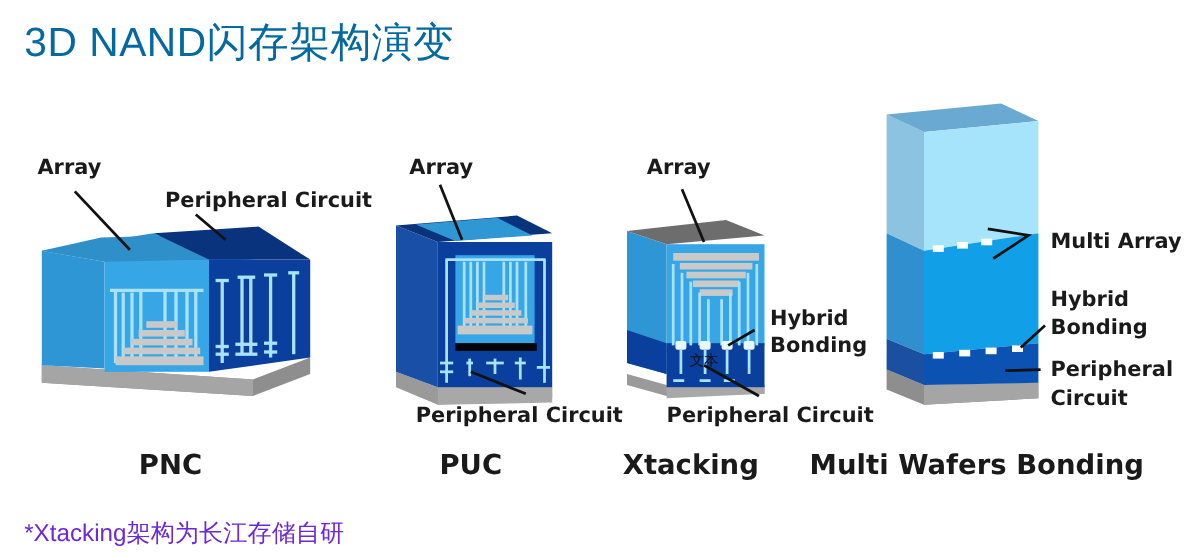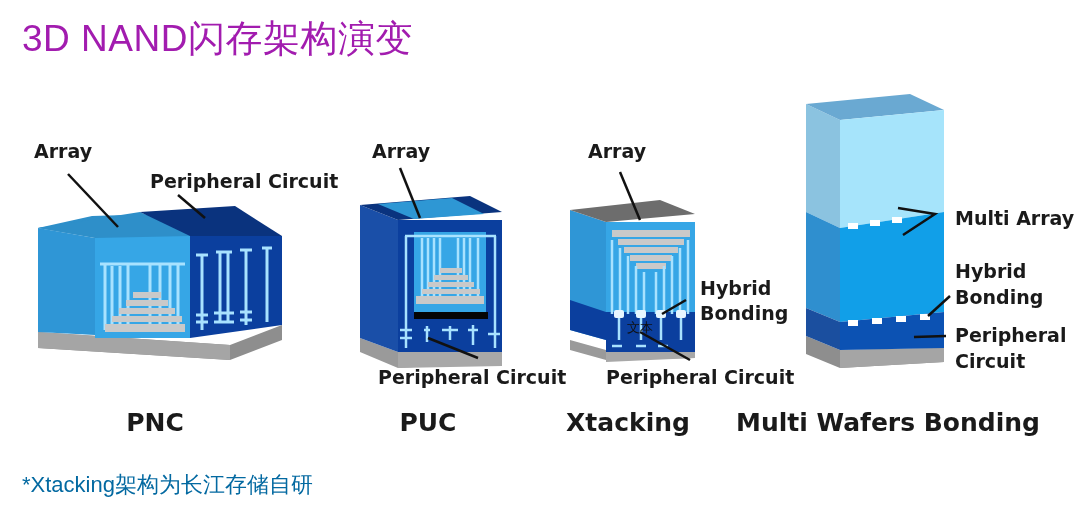--- a/index.html
+++ b/index.html
@@ -1,21 +1,21 @@
 <!DOCTYPE html>
 <html><head>
 <meta charset="utf-8">
 <style>
   html,body{margin:0;padding:0;background:#ffffff;}
   body{width:1080px;height:507px;position:relative;overflow:hidden;font-family:"Liberation Sans","DejaVu Sans",sans-serif;color:#111;}
-  .title{position:absolute;left:22px;top:14px;font-size:37px;font-weight:400;letter-spacing:0.5px;color:#a21caf;}
+  .title{position:absolute;left:22px;top:14px;font-size:37px;font-weight:400;letter-spacing:0.5px;color:#0369a1;}
   svg.diagram{position:absolute;left:0;top:0;}
   .lbl{font-family:"DejaVu Sans","Liberation Sans",sans-serif;font-weight:700;font-size:19px;fill:#1a1a1a;}
   .cap{font-family:"DejaVu Sans","Liberation Sans",sans-serif;font-weight:700;font-size:25px;fill:#1a1a1a;}
-  .footnote{position:absolute;left:22px;top:470px;font-size:22px;color:#0369a1;}
+  .footnote{position:absolute;left:22px;top:470px;font-size:22px;color:#6d28d9;}
 </style>
 </head>
 <body>
 
 <div class="title">3D NAND闪存架构演变</div>
 
 <svg class="diagram" width="1080" height="507" viewBox="0 0 1080 507">
 
   <g>
 

